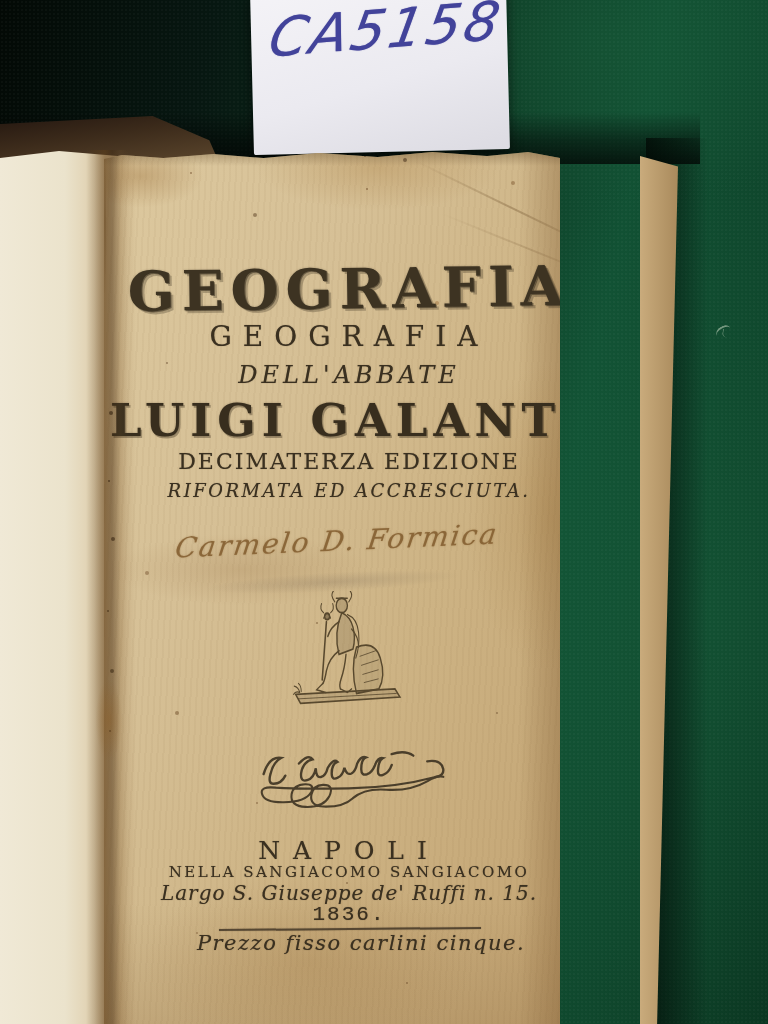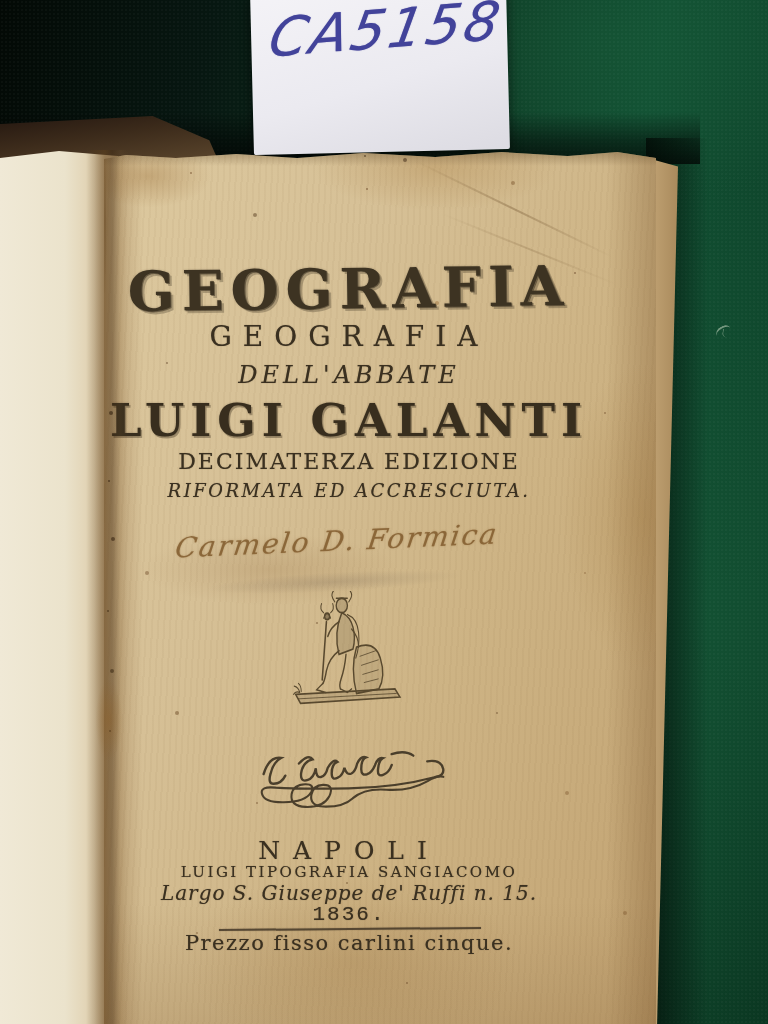--- a/index.html
+++ b/index.html
@@ -50,21 +50,21 @@
     background:linear-gradient(90deg,#c9ab7c 0%,#a98a5c 100%);
     clip-path:polygon(0 0,100% 1.2%,45% 100%,0 100%);}
   .left-page{position:absolute;left:0;top:148px;width:118px;height:876px;
     background:linear-gradient(90deg,#f0e9d6 0%,#ebe3cc 55%,#dfcfae 80%,#c5a77b 94%,#997A4F 100%);
     clip-path:polygon(0 10px,50% 3px,100% 8px,100% 100%,0 100%);}
   .gutter{position:absolute;left:86px;top:150px;width:42px;height:874px;
     background:linear-gradient(90deg,transparent 0%,rgba(92,62,26,0.5) 45%,rgba(64,42,18,0.38) 62%,rgba(120,88,45,0.12) 82%,transparent 100%);}
   .gutter-stain{position:absolute;left:92px;top:660px;width:34px;height:120px;
     background:radial-gradient(ellipse 18px 55px at 50% 50%,rgba(140,95,40,0.45),transparent 75%);}
 
-  .page{position:absolute;left:104px;top:150px;width:552px;height:874px;
+  .page{position:absolute;left:104px;top:150px;width:456px;height:874px;
     background:
       radial-gradient(ellipse 170px 60px at 60% 2%, rgba(165,120,58,0.30), transparent 72%),
       radial-gradient(ellipse 90px 45px at 8% 3%, rgba(150,105,50,0.35), transparent 70%),
       radial-gradient(ellipse 180px 50px at 30% 48%, rgba(140,100,55,0.20), transparent 72%),
       radial-gradient(ellipse 230px 130px at 45% 93%, rgba(150,108,55,0.22), transparent 72%),
       radial-gradient(ellipse 120px 220px at 98% 42%, rgba(160,120,62,0.30), transparent 70%),
       linear-gradient(90deg, rgba(112,72,30,0.38) 0%, transparent 7%),
       linear-gradient(270deg, rgba(122,86,45,0.35) 0%, transparent 9%),
       linear-gradient(0deg, rgba(120,85,45,0.18) 0%, transparent 14%),
       linear-gradient(115deg,#ddc99f 0%,#d6c096 32%,#cdb384 62%,#c2a372 100%);
@@ -116,21 +116,21 @@
   .l-inscription{top:374px;font-size:28px;font-style:italic;letter-spacing:2px;
         color:rgba(130,92,46,0.8);transform:skewX(-10deg) rotate(-2.5deg);
         text-shadow:0 0 1.5px rgba(130,92,46,0.5);text-indent:-24px;}
   .l-city{top:686px;font-size:25px;letter-spacing:13px;}
   .l-publisher{top:713px;font-size:15px;letter-spacing:2.5px;}
   .l-address{top:731px;font-size:20px;font-style:italic;letter-spacing:1px;text-align:center;}
   .l-year{top:753px;font-size:21px;letter-spacing:2px;font-family:Liberation Mono, monospace;}
   .rule{position:absolute;left:115px;top:778px;width:262px;height:2px;
         background:rgba(58,46,32,0.8);transform:rotate(-0.4deg);
         box-shadow:0 0 1px rgba(58,46,32,0.6);}
-  .l-price{top:781px;font-size:21px;letter-spacing:1.5px;}
+  .l-price{top:781px;font-size:21px;font-style:italic;letter-spacing:1.5px;padding-left:12px;}
 
   .vignette{position:absolute;left:186px;top:441px;width:112px;height:116px;}
   .signature{position:absolute;left:130px;top:583px;width:232px;height:84px;
         transform:rotate(-1deg);}
 </style>
 </head>
 <body>
 
 <div id="canvas">
 
@@ -199,21 +199,21 @@
             <path d="M30 40 q6 -18 18 -16 q-8 4 -11 16 q-3 10 3 10 q8 0 12 -8"></path>
             <path d="M66 30 q10 -10 14 -4 q-10 2 -12 14 q-1 9 6 7 q7 -2 9 -12 q0 10 5 9 q5 -1 7 -9 q6 -10 10 -6 q-6 2 -6 12 q0 7 6 4 q5 -2 7 -10 q2 8 7 6 q4 -2 6 -10 q4 -8 9 -6 q-5 2 -5 12 q0 7 6 5 q5 -2 8 -9 q3 -8 8 -7 q-4 2 -5 11 q-1 8 5 6 q6 -2 9 -10"></path>
             <path d="M160 22 q14 -4 22 2"></path>
             <path d="M196 30 q14 -2 16 8 q1 7 -8 8"></path>
             <path d="M204 46 q-40 10 -88 10 q-50 0 -74 -2 q-16 -2 -14 6 q2 9 22 9 q22 0 28 -10 q4 -8 -6 -8 q-12 0 -14 10 q-2 12 14 13 q18 1 24 -10 q6 -12 -6 -12 q-10 0 -12 10 q-2 11 12 12 q20 1 30 -8 q12 -10 34 -8 q24 2 42 -8 q10 -6 16 -4" stroke-width="2.1"></path>
           </g>
         </svg>
       </div>
 
       <div class="line l-city">NAPOLI</div>
-      <div class="line l-publisher">LUIGI TIPOGRAFIA SANGIACOMO</div>
+      <div class="line l-publisher">NELLA SANGIACOMO SANGIACOMO</div>
       <div class="line l-address">Largo S. Giuseppe de' Ruffi n. 15.</div>
       <div class="line l-year">1836.</div>
       <div class="rule"></div>
       <div class="line l-price">Prezzo fisso carlini cinque.</div>
     </div>
   </div>
 
   <div class="gutter"></div>
   <div class="gutter-stain"></div>
 </div>

